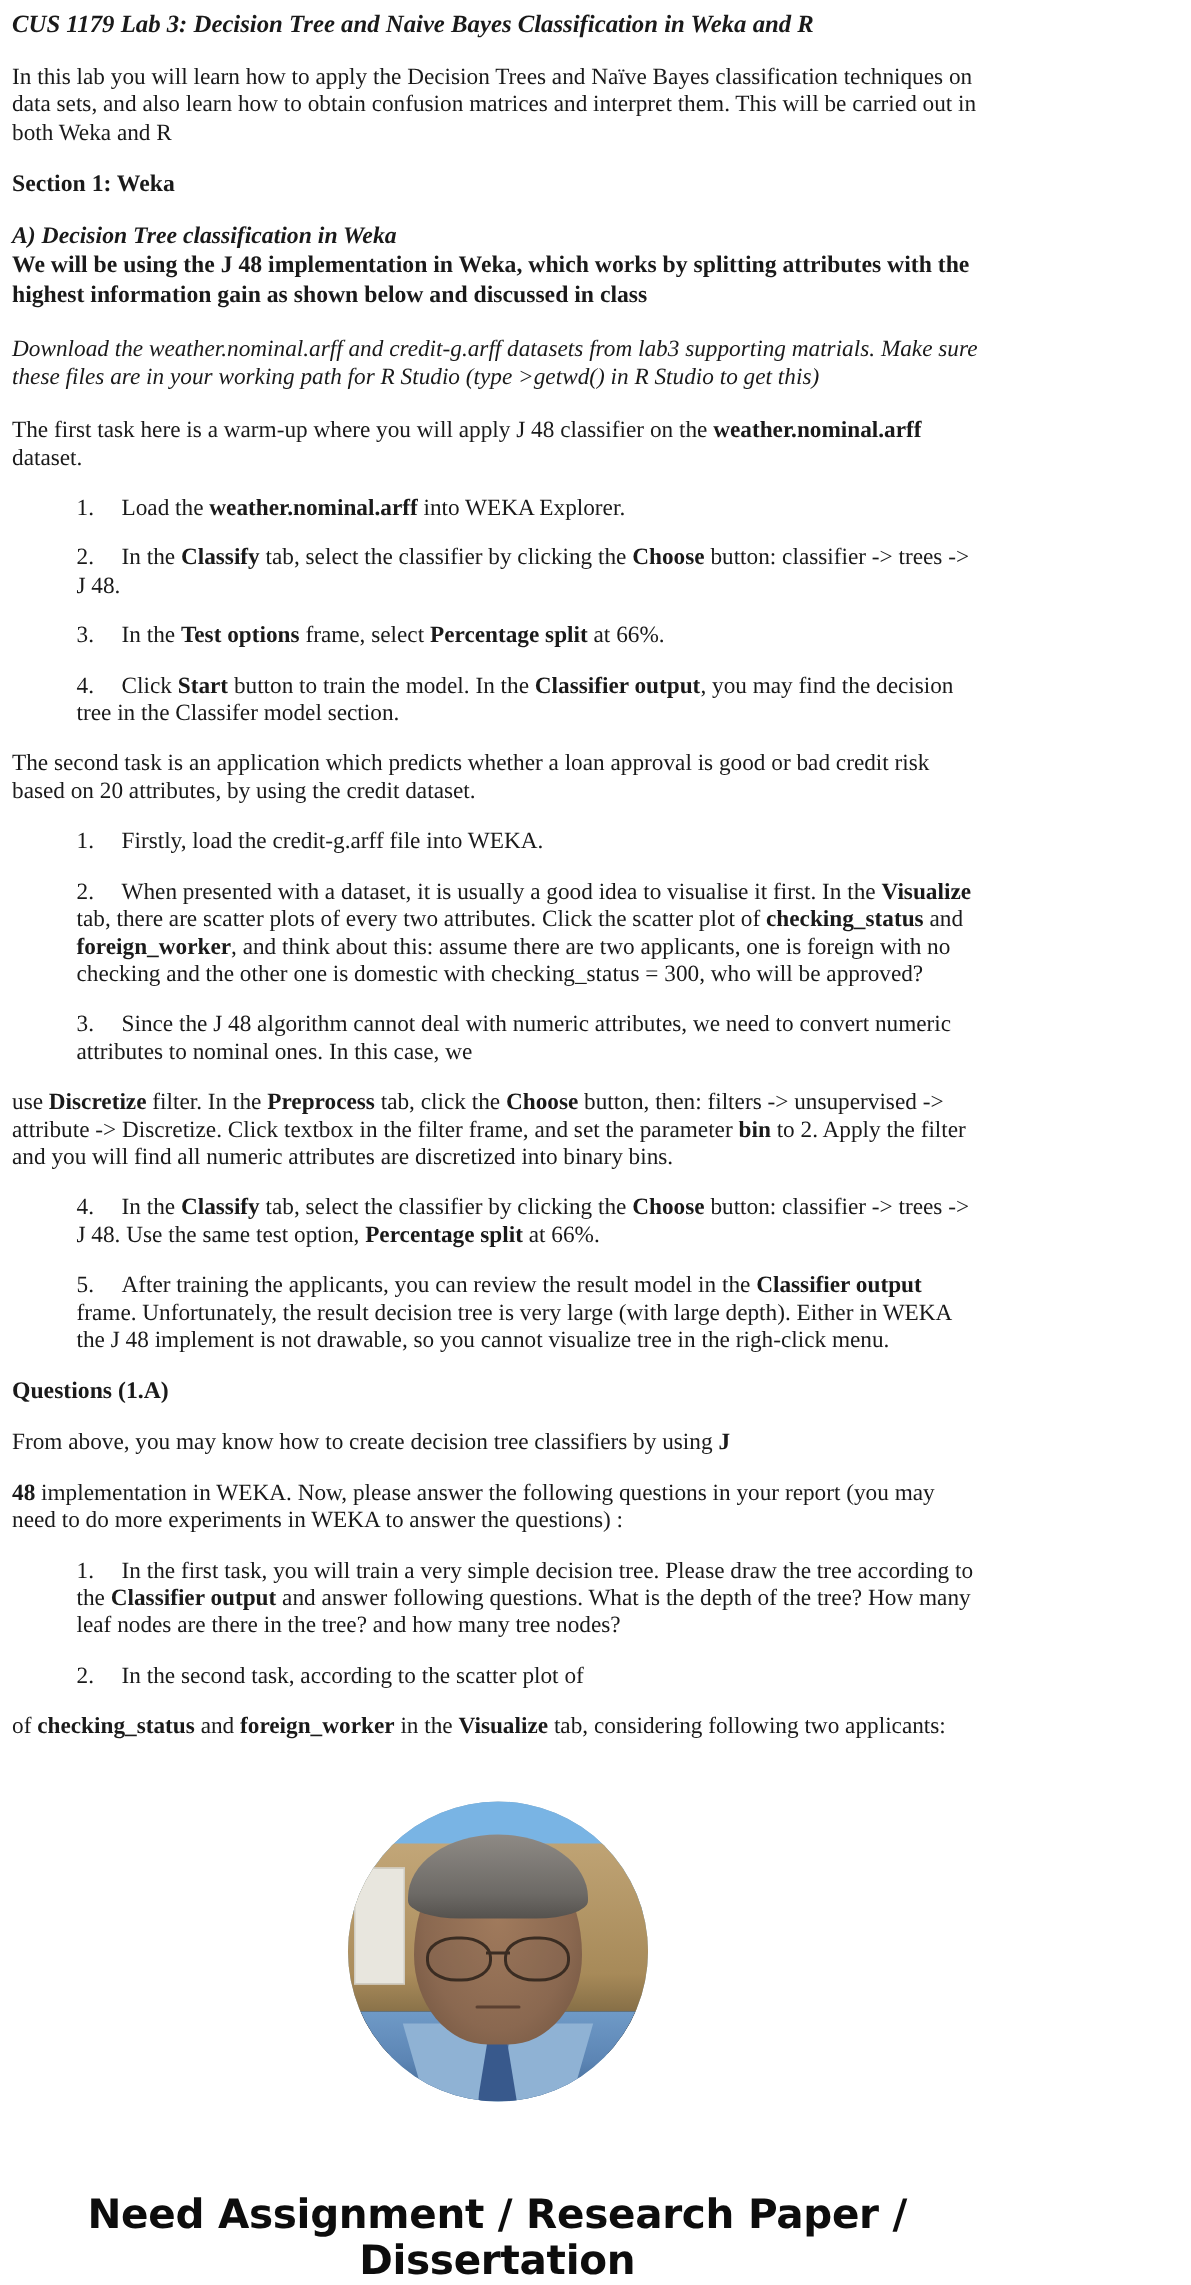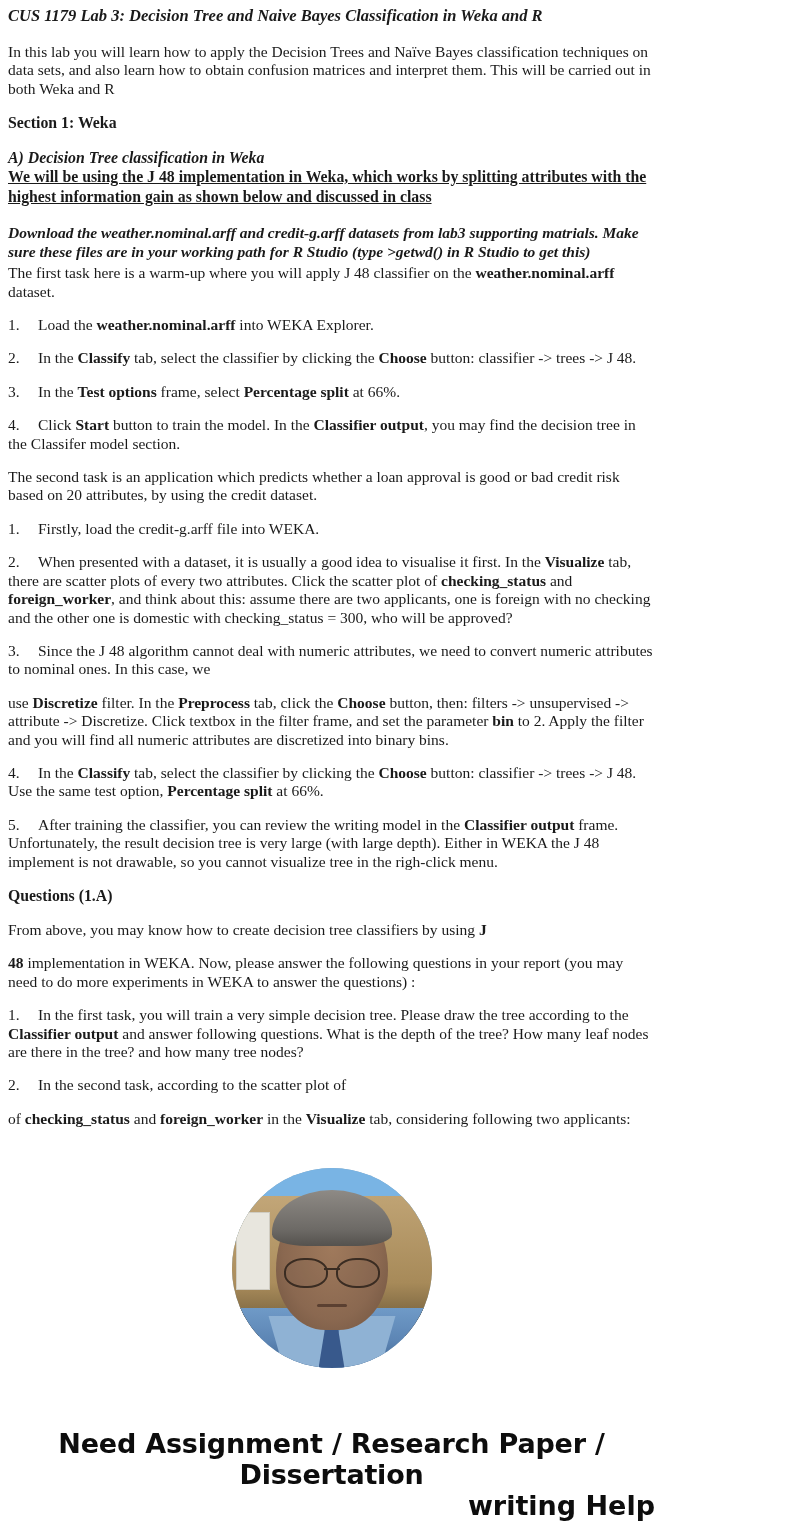--- a/index.html
+++ b/index.html
@@ -47,39 +47,38 @@
     font-weight: bold;
     font-style: italic;
     font-size: 15.8px;
     line-height: 19px;
   }
   .h-lead {
     font-weight: bold;
     font-size: 15.8px;
     line-height: 19.5px;
     margin-bottom: 17px;
-    text-decoration: underline;
   }
   .italic-note {
     font-style: italic;
     font-size: 15.5px;
     line-height: 19px;
-    margin-bottom: 3px;
-    font-weight: bold;
+    margin-bottom: 17px;
   }
   b, .b { font-weight: bold; }
 
   
   .li {
     display: block;
     font-size: 15.5px;
     line-height: 18.4px;
     margin-bottom: 15px;
     position: relative;
     padding-left: 0;
+    margin-left: 43px;
   }
   .li .num {
     display: inline-block;
     width: 30px;
     text-align: left;
   }
   .li .body-ind {
     display: inline;
   }
 
@@ -261,21 +260,21 @@
   <div id="steps-task2">
       <p class="li"><span class="num">1.</span><span class="body-ind"><span>Firstly, load the credit-g.arff file into WEKA.</span></span></p>
       <p class="li"><span class="num">2.</span><span class="body-ind"><span>When presented with a dataset, it is usually a good idea to visualise it first. In the </span><b>Visualize</b><span> tab, there are scatter plots of every two attributes. Click the scatter plot of </span><b>checking_status</b><span> and </span><b>foreign_worker</b><span>, and think about this: assume there are two applicants, one is foreign with no checking and the other one is domestic with checking_status = 300, who will be approved?</span></span></p>
       <p class="li"><span class="num">3.</span><span class="body-ind"><span>Since the J 48 algorithm cannot deal with numeric attributes, we need to convert numeric attributes to nominal ones. In this case, we</span></span></p>
     </div>
 
   <p class="blk" id="discretize-para"><span>use </span><b>Discretize</b><span> filter. In the </span><b>Preprocess</b><span> tab, click the </span><b>Choose</b><span> button, then: filters -&gt; unsupervised -&gt; attribute -&gt; Discretize. Click textbox in the filter frame, and set the parameter </span><b>bin</b><span> to 2. Apply the filter and you will find all numeric attributes are discretized into binary bins.</span></p>
 
   <div id="steps-task2-cont">
       <p class="li"><span class="num">4.</span><span class="body-ind"><span>In the </span><b>Classify</b><span> tab, select the classifier by clicking the </span><b>Choose</b><span> button: classifier -&gt; trees -&gt; J 48. Use the same test option, </span><b>Percentage split</b><span> at 66%.</span></span></p>
-      <p class="li"><span class="num">5.</span><span class="body-ind"><span>After training the classifier, you can review the writing model in the </span><b>Classifier output</b><span> frame. Unfortunately, the result decision tree is very large (with large depth). Either in WEKA the J 48 implement is not drawable, so you cannot visualize tree in the righ-click menu.</span></span></p>
+      <p class="li"><span class="num">5.</span><span class="body-ind"><span>After training the applicants, you can review the result model in the </span><b>Classifier output</b><span> frame. Unfortunately, the result decision tree is very large (with large depth). Either in WEKA the J 48 implement is not drawable, so you cannot visualize tree in the righ-click menu.</span></span></p>
     </div>
 
   <p class="h-sec">Questions (1.A)</p>
 
   <p class="blk" id="from-above"><span>From above, you may know how to create decision tree classifiers by using </span><b>J</b></p>
 
   <p class="blk" id="j48-impl"><b>48</b><span> implementation in WEKA. Now, please answer the following questions in your report (you may need to do more experiments in WEKA to answer the questions) :</span></p>
 
   <div id="questions-list">
       <p class="li"><span class="num">1.</span><span class="body-ind"><span>In the first task, you will train a very simple decision tree. Please draw the tree according to the </span><b>Classifier output</b><span> and answer following questions. What is the depth of the tree? How many leaf nodes are there in the tree? and how many tree nodes?</span></span></p>

